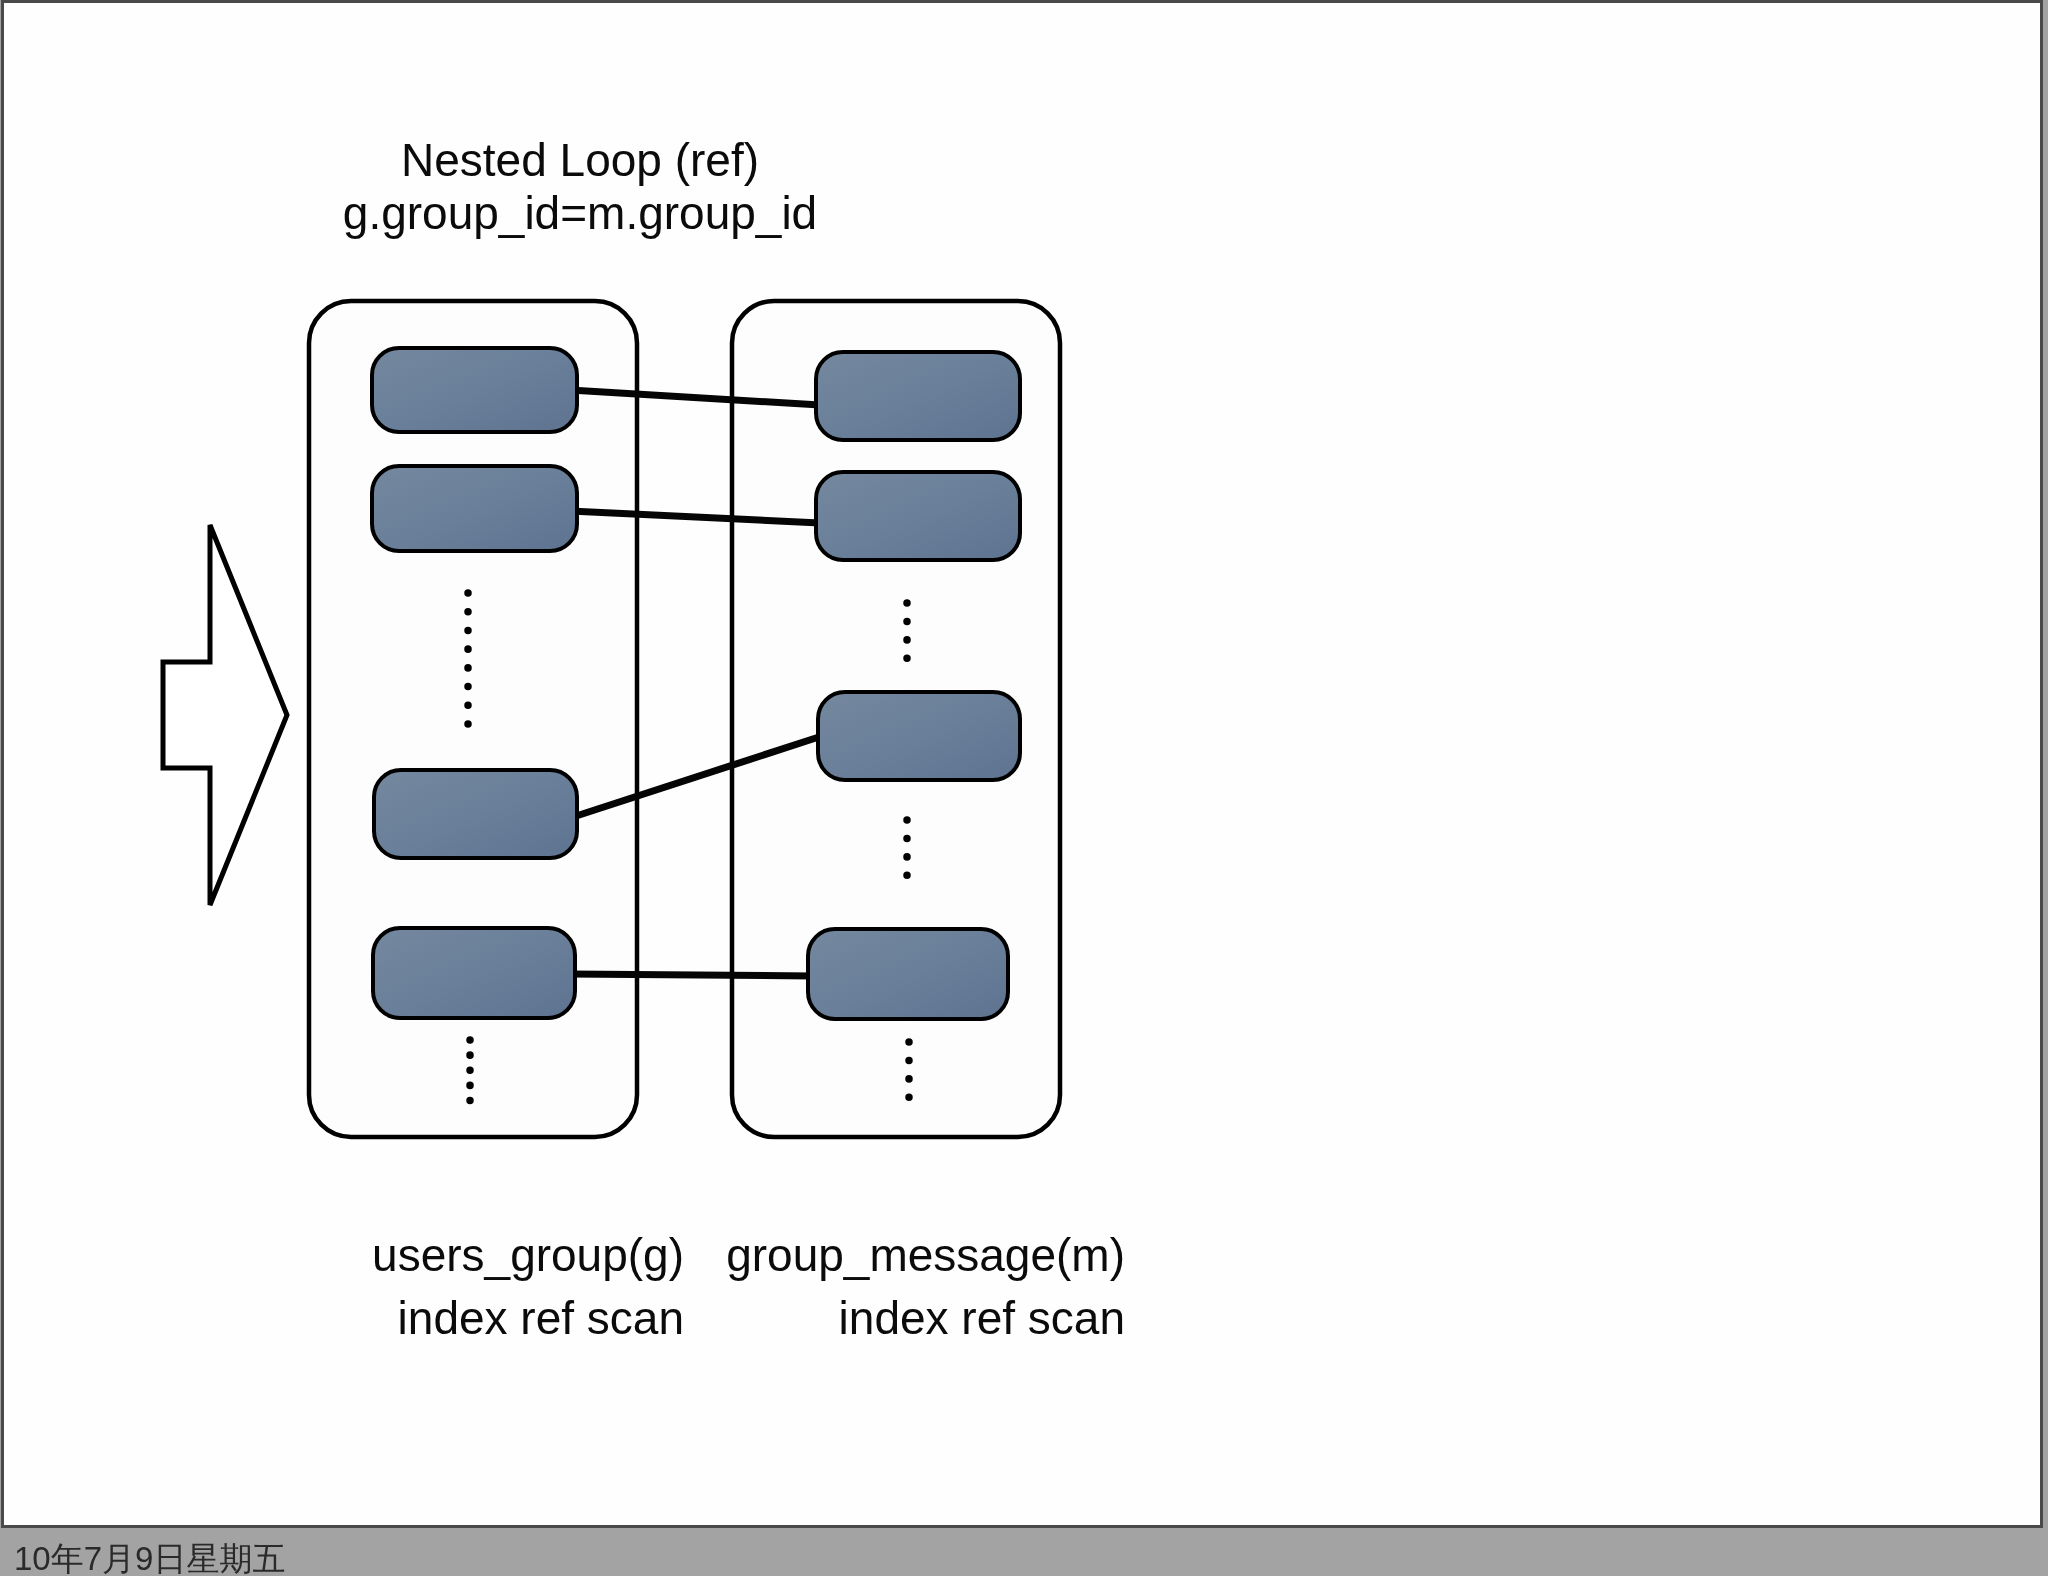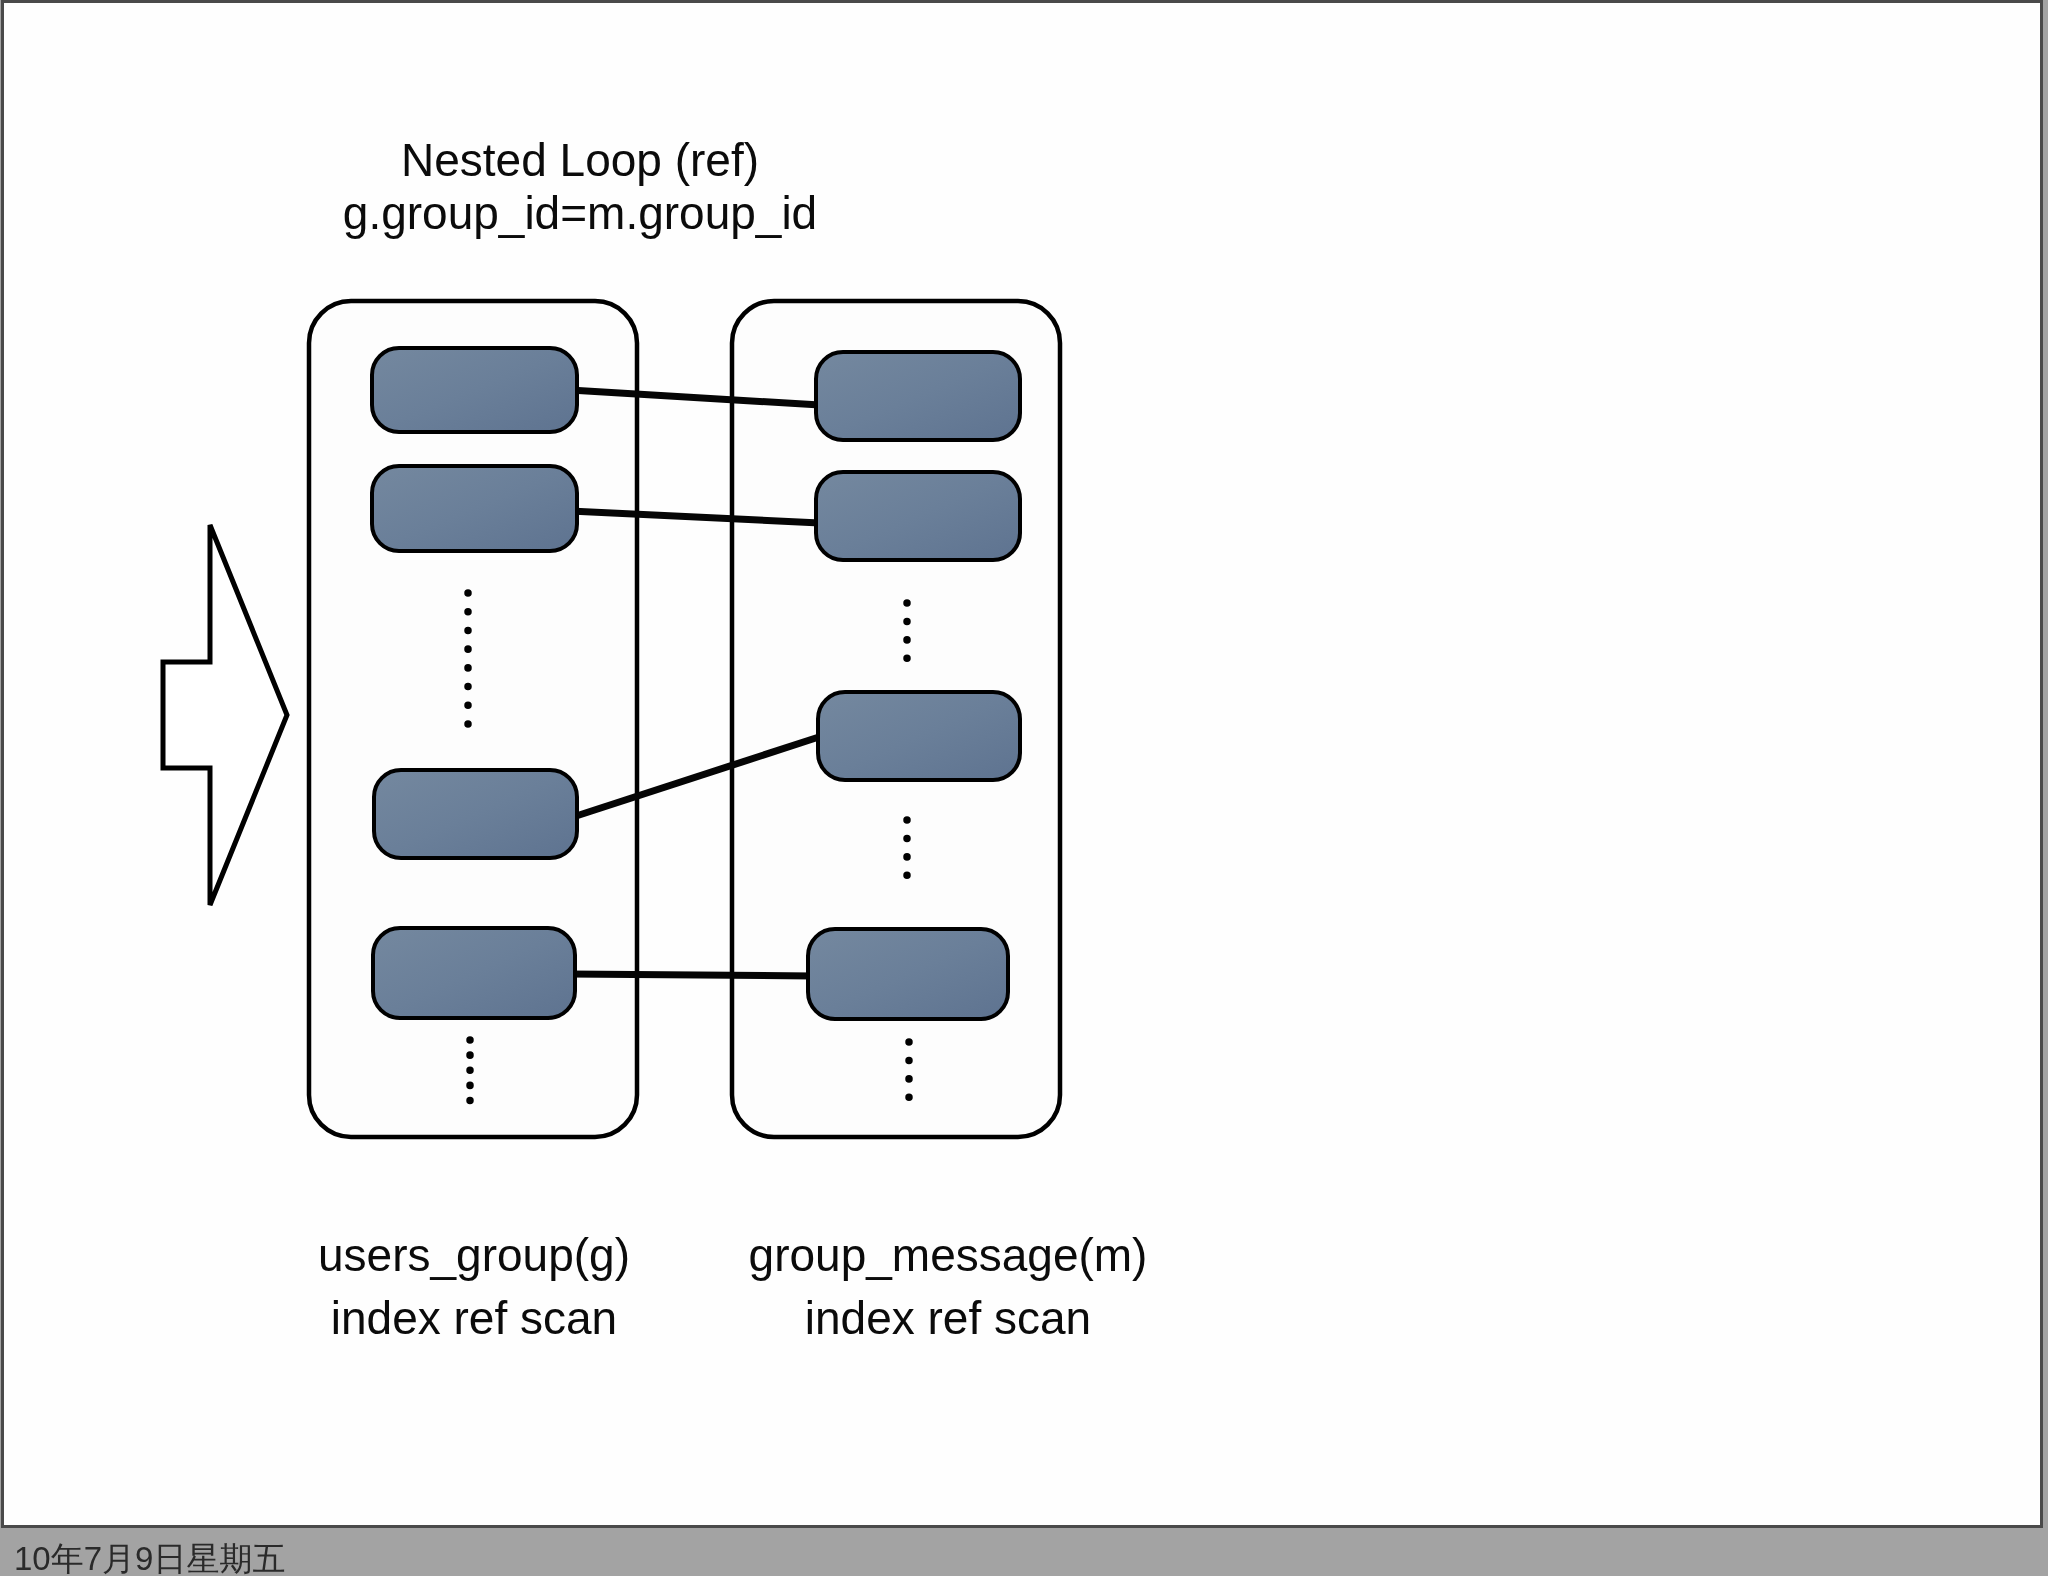--- a/index.html
+++ b/index.html
@@ -40,27 +40,27 @@
     text-align: center;
     font-size: 46px;
     line-height: 1.16;
     color: #0b0b0b;
     letter-spacing: 0px;
   }
   .table-label {
     position: absolute;
     width: 420px;
     top: 1224px;
-    text-align: center;
+    text-align: right;
     font-size: 46px;
     line-height: 1.38;
     color: #0b0b0b;
   }
   #left-table-label  { left: 264px; }
-  #right-table-label { left: 738px; }
+  #right-table-label { left: 705px; }
   .date-caption {
     position: absolute;
     left: 14px;
     top: 1537px;
     font-size: 33px;
     color: #2a2a2a;
   }
 </style>
 </head>
 <body>

